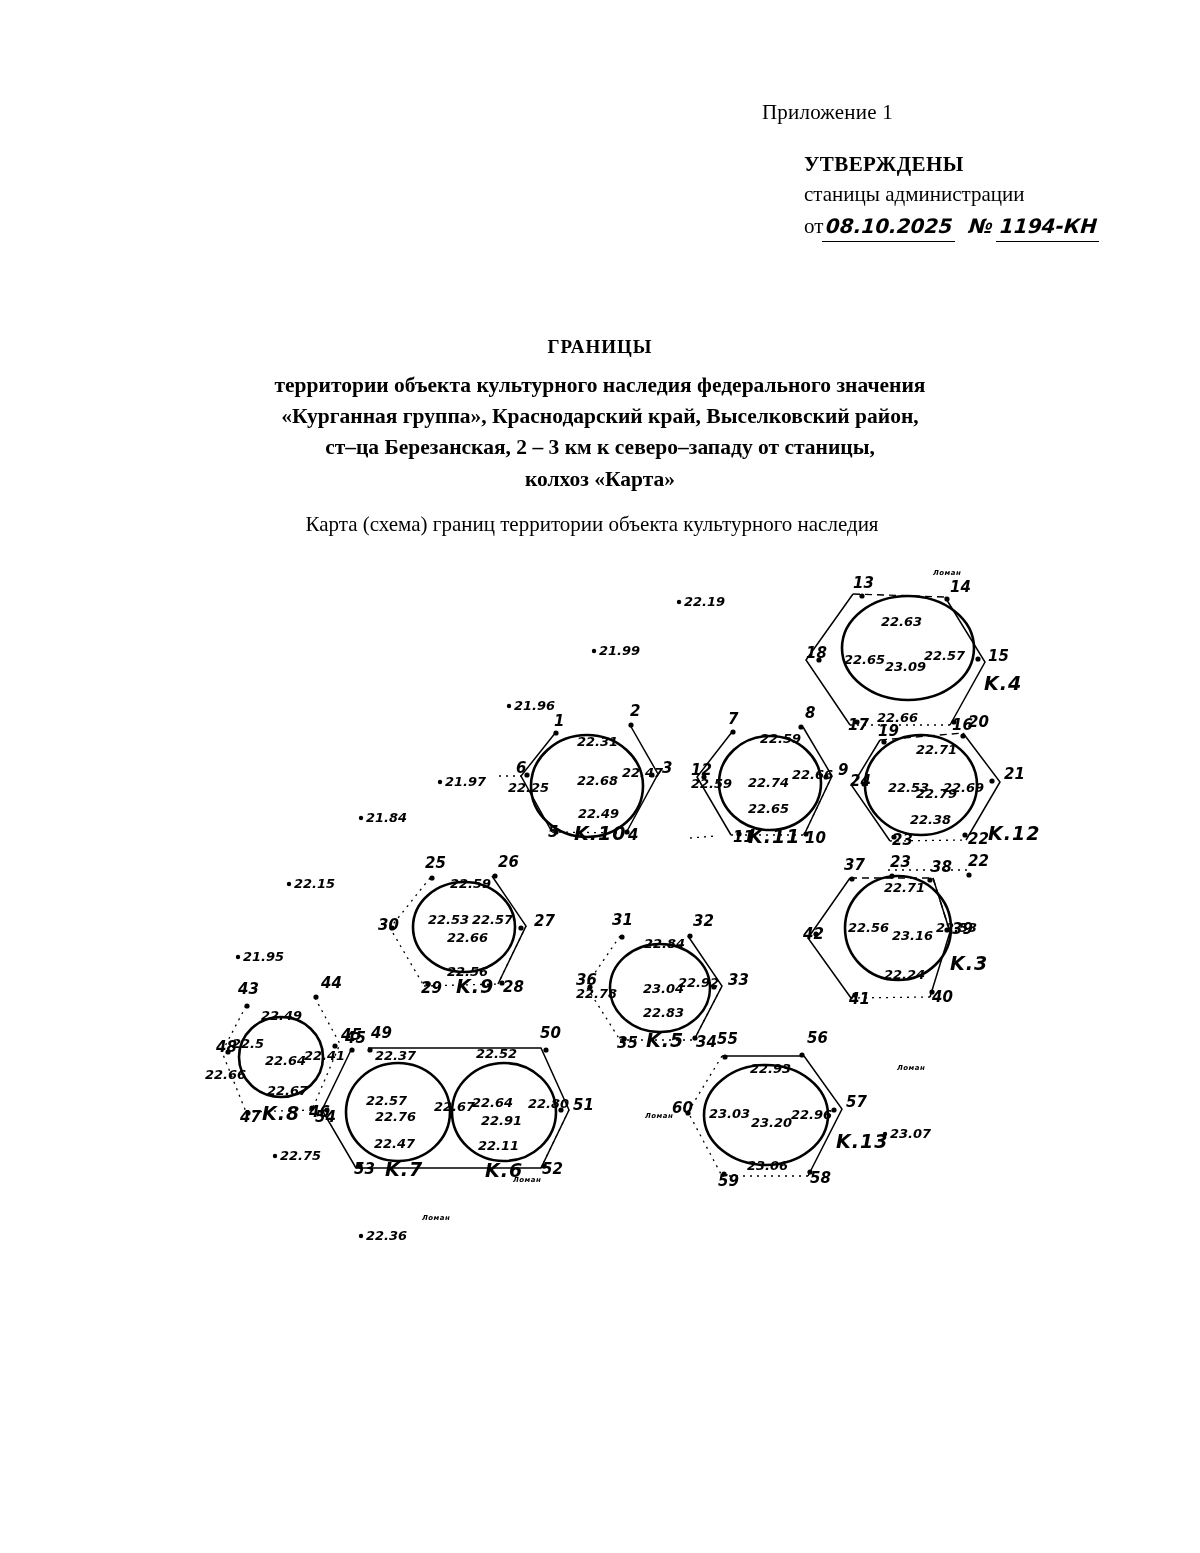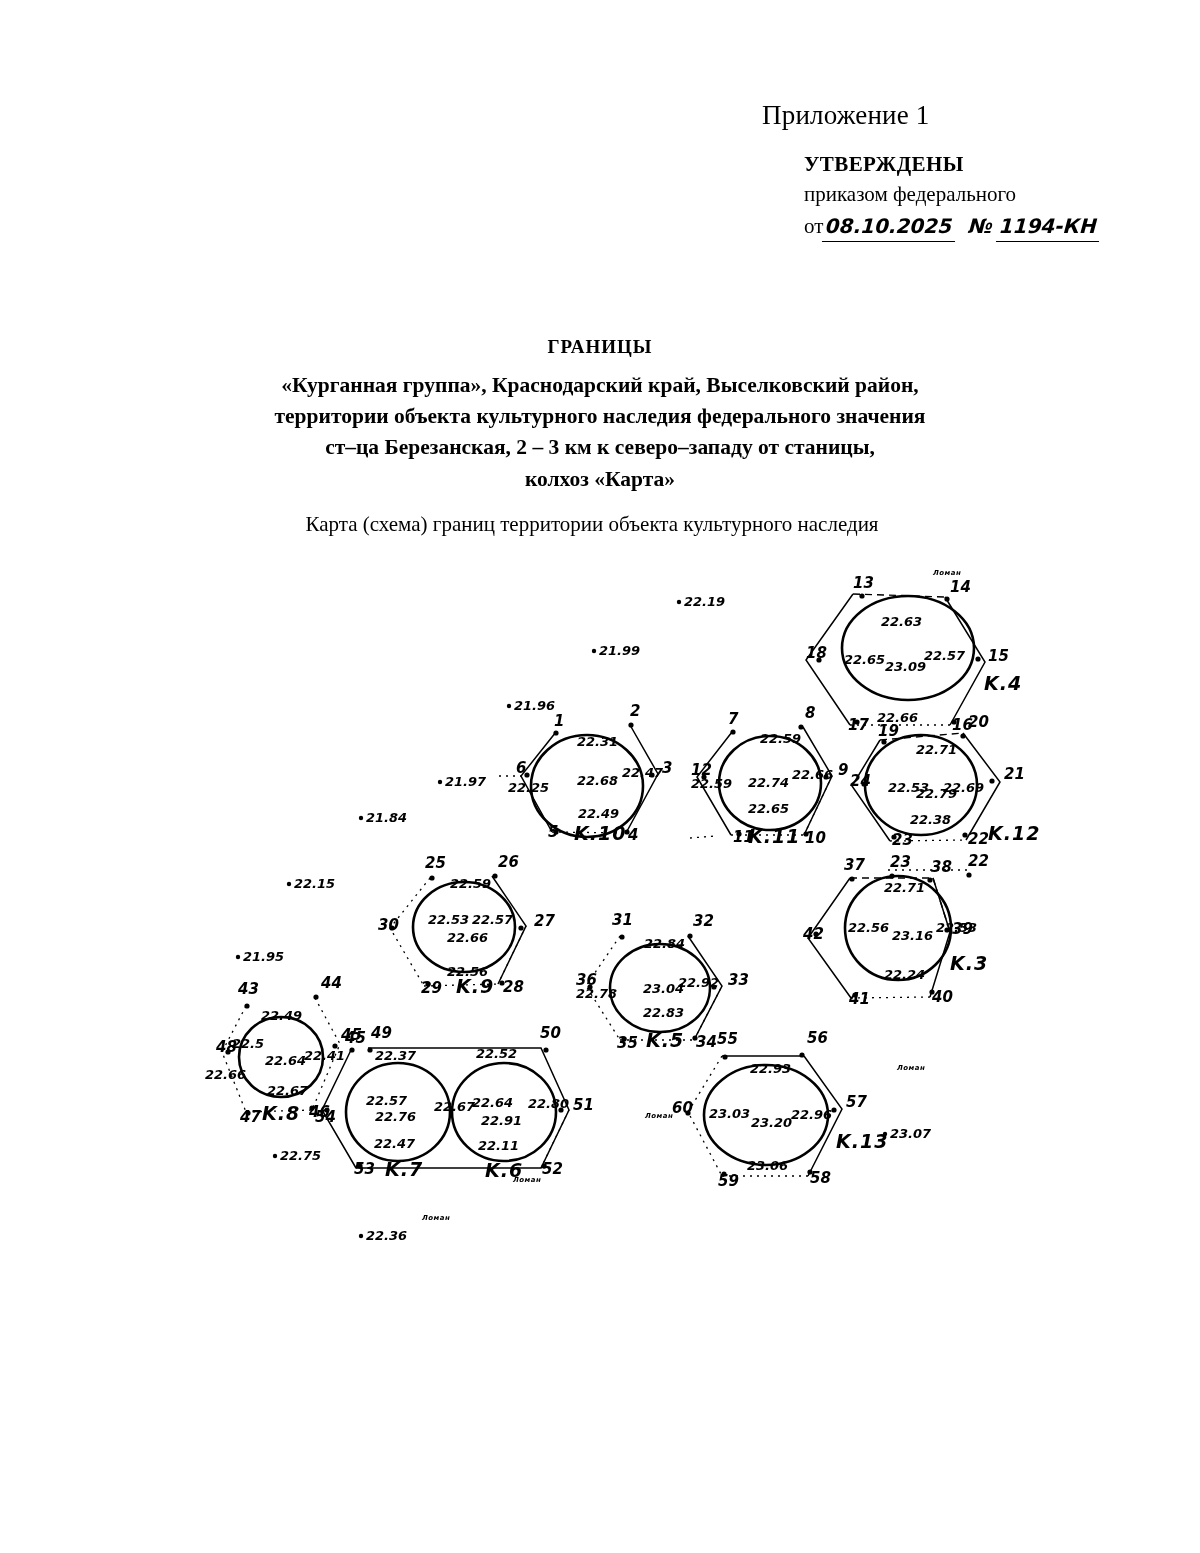--- a/index.html
+++ b/index.html
@@ -17,21 +17,21 @@
   }
   .page {
     position: absolute;
     inset: 0;
   }
   
   .appendix {
     position: absolute;
     left: 762px;
     top: 100px;
-    font-size: 27px;
+    font-size: 21px;
     letter-spacing: .2px;
   }
   .approved-block {
     position: absolute;
     left: 804px;
     top: 150px;
     font-size: 21px;
     line-height: 1.42;
   }
   .approved-title {
@@ -116,29 +116,29 @@
 </style>
 </head>
 <body>
 
 <div class="page">
 
   <div class="appendix">Приложение 1</div>
 
   <div class="approved-block">
     <div class="approved-title">УТВЕРЖДЕНЫ</div>
-    <div>приказом федерального</div>
+    <div>станицы администрации</div>
     <div class="order-line"><span>от</span><span class="hand">08.10.2025</span>&nbsp;&nbsp;<span class="hand no-ul">№</span><span class="hand">1194-КН</span></div>
   </div>
 
   <div class="doc-title">ГРАНИЦЫ</div>
 
   <div class="doc-sub">
+    <div>территории объекта культурного наследия федерального значения</div>
     <div>«Курганная группа», Краснодарский край, Выселковский район,</div>
-    <div>территории объекта культурного наследия федерального значения</div>
     <div>ст–ца Березанская, 2 – 3 км к северо–западу от станицы,</div>
     <div>колхоз «Карта»</div>
   </div>
 
   <div class="map-caption">Карта (схема) границ территории объекта культурного наследия</div>
 
   <div id="map-area">
     <svg id="map-svg" width="1200" height="700" viewBox="0 0 1200 700">
       <g id="static-lines">
 

